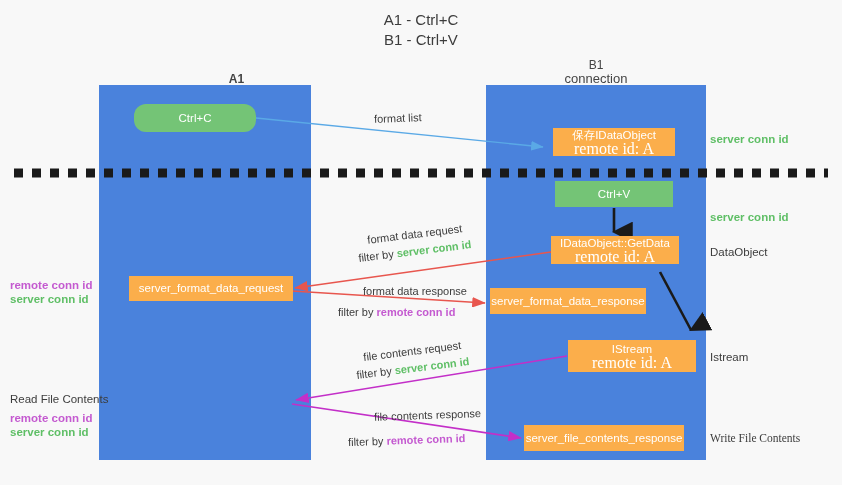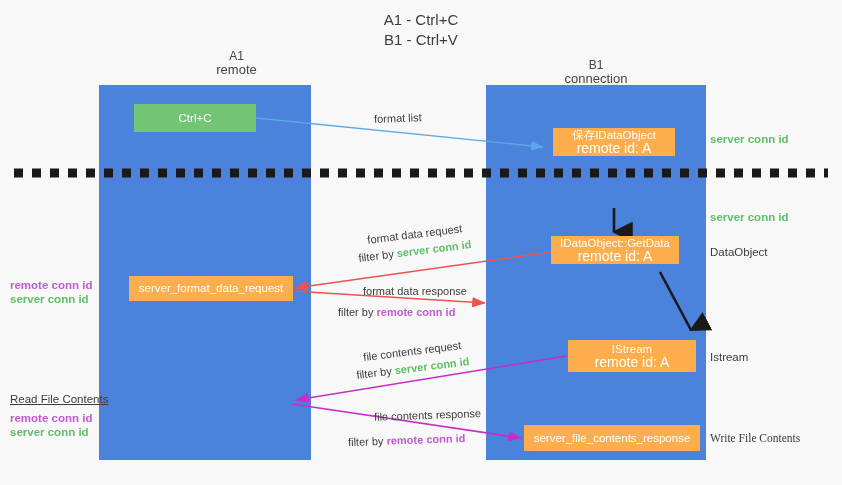--- a/index.html
+++ b/index.html
@@ -38,21 +38,21 @@
     display:flex;align-items:center;justify-content:center;
     flex-direction:column;
     color:#ffffff;
     font-size:11.5px;
     line-height:13px;
     text-align:center;
     padding:2px 4px;
   }
   .box.green{background:#74c476;}
   .box.orange{background:#fbb03b;background:#fbae4b;}
-  .box .l2{font-size:14px;}
+  .box .l2{font-size:16px;font-family:Liberation Serif, serif;}
 
   
   .side-label{font-size:11.5px;line-height:14px;color:#3c3c3c;}
   .green-txt{color:#5fbf66;font-weight:bold;}
   .purple-txt{color:#c45ad0;font-weight:bold;}
   .conn-block{font-size:11.5px;line-height:14px;font-weight:bold;}
 
   
   .cap{
     font-size:11px;line-height:14px;color:#3c3c3c;
@@ -64,21 +64,21 @@
 </head>
 <body>
 
 <div class="canvas">
 
   <div class="abs title">
     <div>A1 - Ctrl+C</div>
     <div>B1 - Ctrl+V</div>
   </div>
 
-  <div class="abs lane-head" style="left:99px;top:49px;width:275px;">
+  <div class="abs lane-head" style="left:99px;top:72px;width:275px;font-weight:bold;">
     <div>A1</div>
     <div class="sub">remote</div>
   </div>
 
   <div class="abs lane-head" style="left:486px;top:58px;width:220px;">
     <div>B1</div>
     <div class="sub">connection</div>
   </div>
 
   <div class="abs lane" style="left:99px;top:85px;width:212px;height:375px;"></div>
@@ -110,47 +110,53 @@
 
     <line x1="292" y1="291" x2="485" y2="303" stroke="#e8564e" stroke-width="1.5" marker-end="url(#ah-red)"></line>
 
     <line x1="567" y1="356" x2="296" y2="400" stroke="#c32fc8" stroke-width="1.5" marker-end="url(#ah-purple)"></line>
 
     <line x1="292" y1="404" x2="521" y2="438" stroke="#c32fc8" stroke-width="1.5" marker-end="url(#ah-purple)"></line>
 
     <line x1="14" y1="173" x2="828" y2="173" stroke="#1a1a1a" stroke-width="9" stroke-dasharray="9 9"></line>
   </svg>
 
-  <div class="abs box green" style="left:134px;top:104px;width:122px;height:28px;">
+  <div class="abs box green" style="left:134px;top:104px;width:122px;height:28px;border-radius:12px;">
     <span>Ctrl+C</span>
   </div>
 
   <div class="abs box orange" style="left:129px;top:276px;width:164px;height:25px;">
     <span>server_format_data_request</span>
   </div>
 
 
   <div class="abs box orange" style="left:553px;top:128px;width:122px;height:28px;">
     <span>保存IDataObject</span>
     <span class="l2">remote id: A</span>
   </div>
 
+  <div class="abs box green" style="left:555px;top:181px;width:118px;height:26px;">
+    <span>Ctrl+V</span>
+  </div>
 
   <div class="abs box orange" style="left:551px;top:236px;width:128px;height:28px;">
     <span>IDataObject::GetData</span>
     <span class="l2">remote id: A</span>
   </div>
 
+  <div class="abs box orange" style="left:490px;top:288px;width:156px;height:26px;">
+    <span>server_format_data_response</span>
+  </div>
 
   <div class="abs box orange" style="left:568px;top:340px;width:128px;height:32px;">
     <span>IStream</span>
     <span class="l2">remote id: A</span>
   </div>
 
-  <div class="abs box orange" style="left:524px;top:425px;width:176px;height:26px;">
+  <div class="abs box orange" style="left:524px;top:425px;width:160px;height:26px;">
     <span>server_file_contents_response</span>
   </div>
 
   <div class="abs cap" style="left:374px;top:111px;transform:rotate(-2deg);">
     <span>format list</span>
   </div>
 
   <div class="abs cap" style="left:367px;top:227px;transform:rotate(-7deg);">
     <span>format data request</span>
   </div>
@@ -187,20 +193,20 @@
 
   <div class="abs side-label" style="left:710px;top:350px;">Istream</div>
 
   <div class="abs side-label" style="left:710px;top:431px;font-family:Liberation Serif, serif;">Write File Contents</div>
 
   <div class="abs" style="left:10px;top:278px;">
     <div class="conn-block purple-txt">remote conn id</div>
     <div class="conn-block green-txt">server conn id</div>
   </div>
 
-  <div class="abs side-label" style="left:10px;top:392px;text-decoration:underline;">Read File Contents</div>
+  <div class="abs side-label" style="left:10px;top:392px;">Read File Contents</div>
 
   <div class="abs" style="left:10px;top:411px;">
     <div class="conn-block purple-txt">remote conn id</div>
     <div class="conn-block green-txt">server conn id</div>
   </div>
 
 </div>
 
 </body></html>

